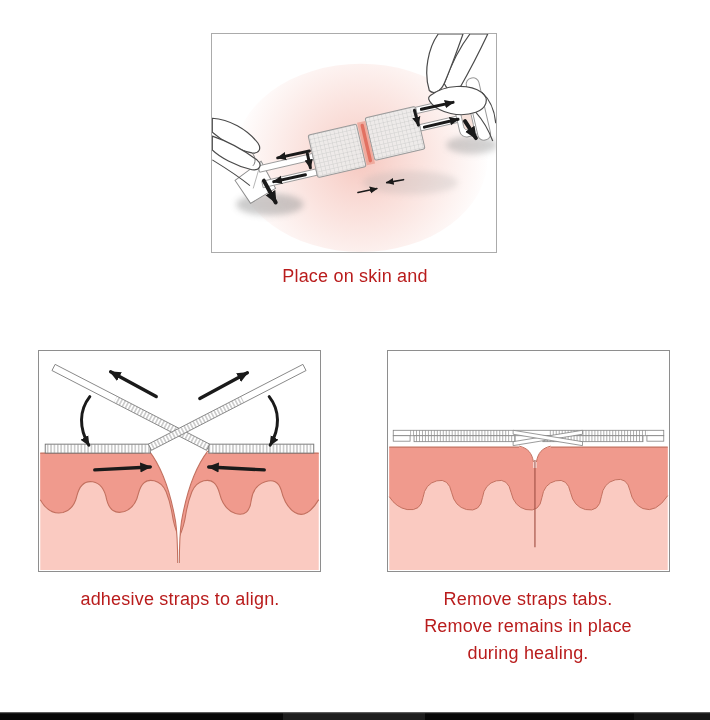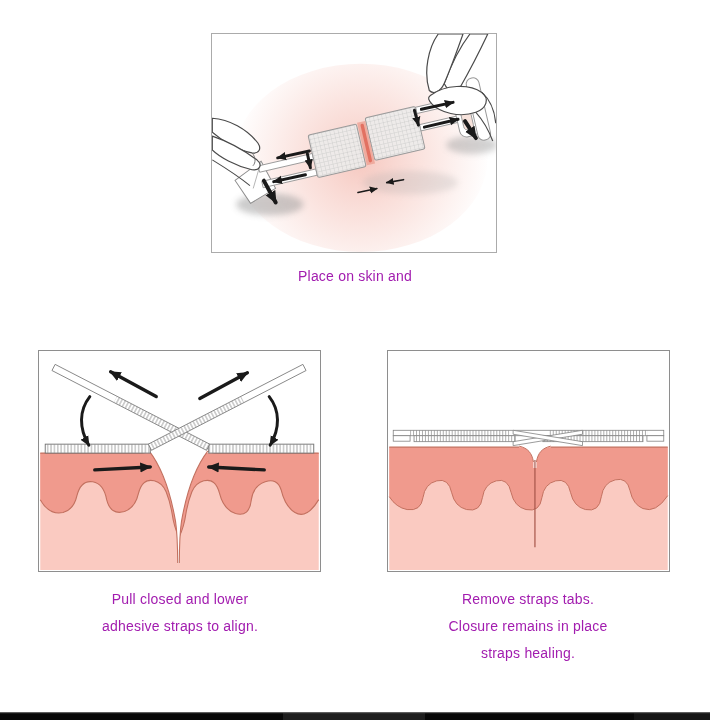--- a/index.html
+++ b/index.html
@@ -3,22 +3,22 @@
 <meta charset="utf-8">
 <style>
   html,body{margin:0;padding:0;background:#ffffff;}
   .sheet{position:relative;width:710px;height:720px;background:#ffffff;overflow:hidden;
          font-family:"Liberation Sans",sans-serif;}
   .panel{position:absolute;background:#fff;box-sizing:border-box;}
   .panel.step1{left:211px;top:33px;width:286px;height:220px;border:1px solid #ABABAB;}
   .panel.step2{left:38px;top:350px;width:283px;height:222px;border:1px solid #8E8E8E;}
   .panel.step3{left:387px;top:350px;width:283px;height:222px;border:1px solid #8E8E8E;}
   .panel svg{display:block;width:100%;height:100%;}
-  .caption{position:absolute;margin:0;text-align:center;color:#a21caf;
-           font-size:14px;line-height:27px;font-weight:400;letter-spacing:0.2px;}
+  .caption{position:absolute;margin:0;text-align:center;color:#b91c1c;
+           font-size:18px;line-height:27px;font-weight:400;letter-spacing:0.2px;}
   .caption span{display:block;}
   .cap1{left:205px;top:263px;width:300px;}
   .cap2{left:20px;top:586px;width:320px;}
   .cap3{left:368px;top:586px;width:320px;}
   .footer{position:absolute;left:0;top:712px;width:710px;height:8px;}
 </style>
 </head>
 <body>
 
 <div class="sheet">
@@ -154,21 +154,20 @@
         <path d="M162,48 L210,22" stroke-width="3.4" marker-end="url(#ah2)"></path>
         <path d="M51,46 C40,60 40,78 50,95" stroke-width="3" marker-end="url(#ah2)"></path>
         <path d="M232,46 C243,60 243,78 233,95" stroke-width="3" marker-end="url(#ah2)"></path>
         <path d="M56,120 L112,117" stroke-width="3.4" marker-end="url(#ah2)"></path>
         <path d="M227,120 L171,117" stroke-width="3.4" marker-end="url(#ah2)"></path>
       </g>
     </svg>
   </div>
 
   <p class="caption cap2">
-    <span>Pull closed and lower</span>
     <span>adhesive straps to align.</span>
   </p>
 
   <div class="panel step3">
     <svg viewBox="0 0 283 222">
       <defs>
         <pattern id="vh3" patternUnits="userSpaceOnUse" width="3" height="9">
           <line x1="1.5" y1="0" x2="1.5" y2="9" stroke="#8A8A8A" stroke-width="0.7"></line>
         </pattern>
       </defs>
@@ -195,22 +194,22 @@
         <rect x="156" y="85.5" width="101" height="6" stroke="#808080" stroke-width="0.8" fill="#FFFFFF"></rect>
         <rect x="156" y="85.5" width="101" height="6" fill="url(#vh3)"></rect>
         <polygon points="126,91.5 196,80 196,84 126,95.5" stroke="#808080" stroke-width="0.8" fill="#FFFFFF"></polygon>
         <polygon points="126,80 196,91.5 196,95.5 126,84" stroke="#808080" stroke-width="0.8" fill="#FFFFFF"></polygon>
       </g>
     </svg>
   </div>
 
   <p class="caption cap3">
     <span>Remove straps tabs.</span>
-    <span>Closure remains in place</span>
-    <span>straps healing.</span>
+    <span>Remove remains in place</span>
+    <span>during healing.</span>
   </p>
 
   <svg class="footer" viewBox="0 0 710 8" preserveAspectRatio="none">
     <rect y="1" height="7" x="0" width="710" fill="#070707"></rect>
     <rect y="1" height="7" x="283" width="142" fill="#1E1E1E"></rect>
     <rect y="1" height="7" x="634" width="76" fill="#151515"></rect>
     <rect x="0" y="0" width="710" height="1.2" fill="#5E5E5E"></rect>
   </svg>
 
 </div>

